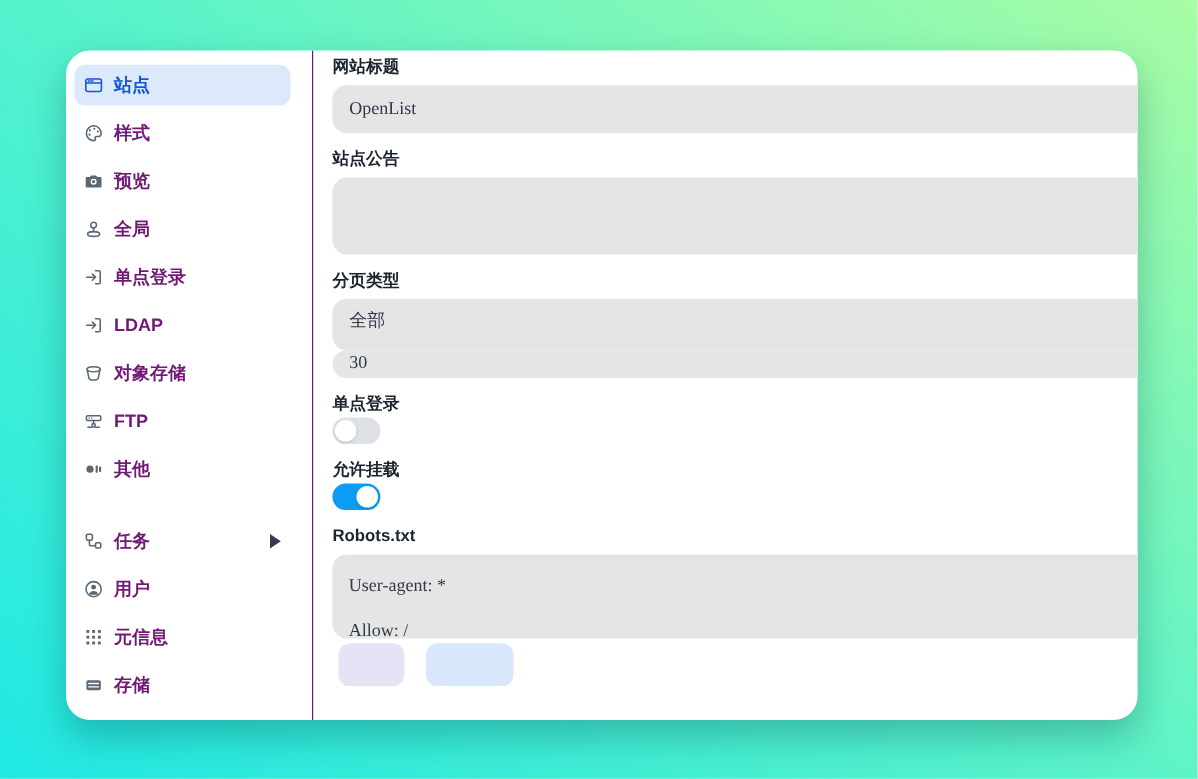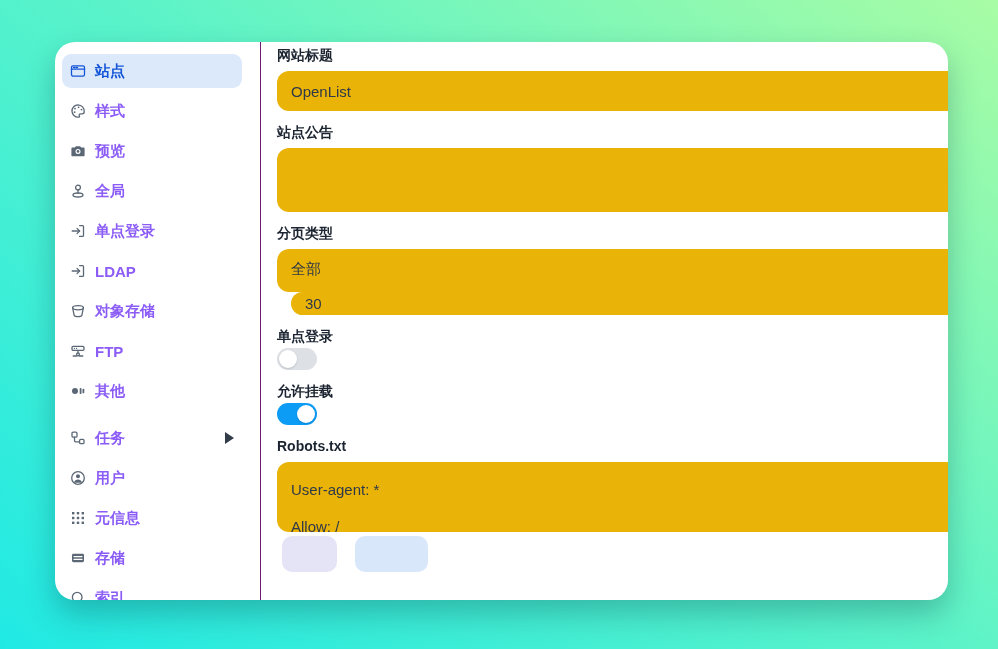--- a/index.html
+++ b/index.html
@@ -11,49 +11,49 @@
   .card{
     position:absolute;left:55px;top:42px;width:893px;height:558px;
     background:#ffffff;border-radius:20px;overflow:hidden;display:flex;
     box-shadow:0 14px 30px rgba(0,45,60,.28);
   }
   
   .sidebar{width:206px;flex:0 0 206px;border-right:1px solid #701a75;padding-top:12px;box-sizing:border-box;}
   .s-item{
     display:flex;align-items:center;height:34px;margin:0 18px 6px 7px;
     padding:0 8px;border-radius:9px;cursor:pointer;
-    color:#8b5cf6;font-size:15px;font-weight:700;
+    color:#701a75;font-size:15px;font-weight:700;
   }
   .s-item .s-icon{width:16px;height:16px;margin-right:9px;color:#5b6775;display:flex;align-items:center;justify-content:center;flex:0 0 16px;}
   .s-item.active{background:#dce9fb;color:#1456d8;}
   .s-item.active .s-icon{color:#1456d8;}
-  .s-item.group-gap{margin-top:13px;text-align:right;}
+  .s-item.group-gap{margin-top:26px;text-align:right;}
   .s-label{white-space:nowrap;}
   .s-arrow{
     margin-left:auto;width:0;height:0;
     border-top:6px solid transparent;border-bottom:6px solid transparent;
     border-left:9px solid #333d4a;
   }
   svg{display:block;}
   
   .main{flex:1;padding:5px 0 0 16px;box-sizing:border-box;overflow:hidden;}
   .f-label{font-size:14px;font-weight:700;color:#1b2430;line-height:16px;margin:13px 0 8px 0;}
   .f-label.first{margin-top:0;}
   .f-label.tight{margin-bottom:4px;}
   .ctrl{
-    width:calc(100% + 26px);box-sizing:border-box;background:#eab308;border:none;outline:none;
-    border-radius:12px;color:#2f3947;font-size:15px;font-family:Liberation Sans, sans-serif;
+    width:calc(100% + 26px);box-sizing:border-box;background:#e5e5e5;border:none;outline:none;
+    border-radius:12px;color:#2f3947;font-size:15px;font-family:Liberation Serif, serif;
     display:block;
   }
   input.ctrl{height:40px;padding:0 14px;}
   .ctrl.select{height:43px;line-height:39px;padding:0 14px;cursor:pointer;}
   textarea.ctrl{resize:none;padding:9px 14px;line-height:37px;}
   textarea.ctrl.announce{height:64px;}
   textarea.ctrl.robots{height:70px;}
-  input.ctrl.num{height:23px;margin-left:14px;}
+  input.ctrl.num{height:23px;}
   
   .toggle{width:40px;height:22px;border-radius:11px;background:#dde1e6;position:relative;cursor:pointer;}
   .toggle .knob{position:absolute;top:2px;left:2px;width:18px;height:18px;border-radius:50%;background:#ffffff;box-shadow:0 1px 2px rgba(0,0,0,.15);}
   .toggle.on{background:#0c9bf5;}
   .toggle.on .knob{left:auto;right:2px;}
   
   .footer-row{display:flex;gap:18px;margin:4px 0 0 5px;}
   .pbtn{height:36px;border-radius:10px;cursor:pointer;}
   .pbtn-a{width:55px;background:#e5e4f6;}
   .pbtn-b{width:73px;background:#d9e7fb;}

